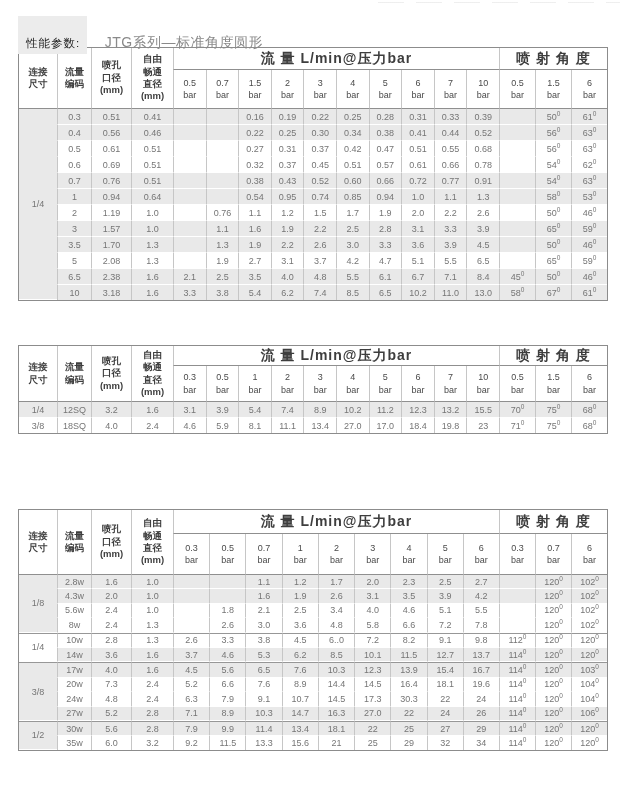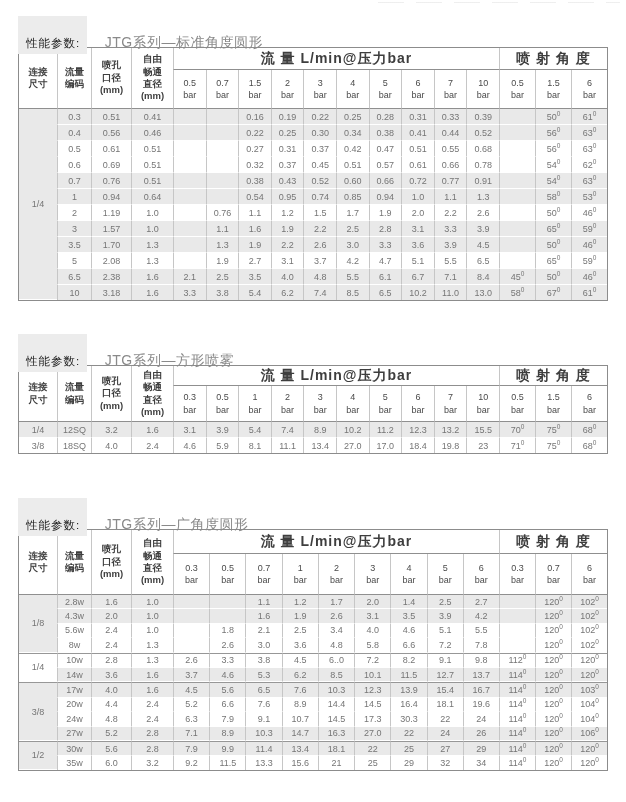--- a/index.html
+++ b/index.html
@@ -378,24 +378,20 @@
           <td class="bl">13.0</td>
           <td class="bl">58<sup>0</sup></td>
           <td class="bl">67<sup>0</sup></td>
           <td class="bl">61<sup>0</sup></td>
         </tr>
       </tbody>
     </table>
 </div>
 
 <div class="section s1">
-  <div class="heading">
-    <span class="chip">性能参数:</span>
-    <span class="subtitle">JTG系列—方形喷雾</span>
-  </div>
   <table class="spec t1">
       <colgroup>
         <col style="width: 38px;">
         <col style="width: 34px;">
         <col style="width: 40px;">
         <col style="width: 42px;">
         <col>
         <col>
         <col>
         <col>
@@ -517,24 +513,20 @@
           <td class="bl">23</td>
           <td class="bl">71<sup>0</sup></td>
           <td class="bl">75<sup>0</sup></td>
           <td class="bl">68<sup>0</sup></td>
         </tr>
       </tbody>
     </table>
 </div>
 
 <div class="section s2">
-  <div class="heading">
-    <span class="chip">性能参数:</span>
-    <span class="subtitle">JTG系列—广角度圆形</span>
-  </div>
   <table class="spec t2">
       <colgroup>
         <col style="width: 38px;">
         <col style="width: 34px;">
         <col style="width: 40px;">
         <col style="width: 42px;">
         <col>
         <col>
         <col>
         <col>
@@ -619,21 +611,21 @@
           <td class="size no-bb" rowspan="4">1/8</td>
           <td class="bl">2.8w</td>
           <td class="bl">1.6</td>
           <td class="bl">1.0</td>
           <td class="bl"></td>
           <td class="bl"></td>
           <td class="bl">1.1</td>
           <td class="bl">1.2</td>
           <td class="bl">1.7</td>
           <td class="bl">2.0</td>
-          <td class="bl">1.4</td>
+          <td class="bl">2.3</td>
           <td class="bl">2.5</td>
           <td class="bl">2.7</td>
           <td class="bl"></td>
           <td class="bl">120<sup>0</sup></td>
           <td class="bl">102<sup>0</sup></td>
         </tr>
         <tr class="stripe">
           <td class="bl">4.3w</td>
           <td class="bl">2.0</td>
           <td class="bl">1.0</td>
@@ -732,21 +724,21 @@
           <td class="bl sep-top">12.3</td>
           <td class="bl sep-top">13.9</td>
           <td class="bl sep-top">15.4</td>
           <td class="bl sep-top">16.7</td>
           <td class="bl sep-top">114<sup>0</sup></td>
           <td class="bl sep-top">120<sup>0</sup></td>
           <td class="bl sep-top">103<sup>0</sup></td>
         </tr>
         <tr>
           <td class="bl">20w</td>
-          <td class="bl">4.4</td>
+          <td class="bl">7.3</td>
           <td class="bl">2.4</td>
           <td class="bl">5.2</td>
           <td class="bl">6.6</td>
           <td class="bl">7.6</td>
           <td class="bl">8.9</td>
           <td class="bl">14.4</td>
           <td class="bl">14.5</td>
           <td class="bl">16.4</td>
           <td class="bl">18.1</td>
           <td class="bl">19.6</td>

